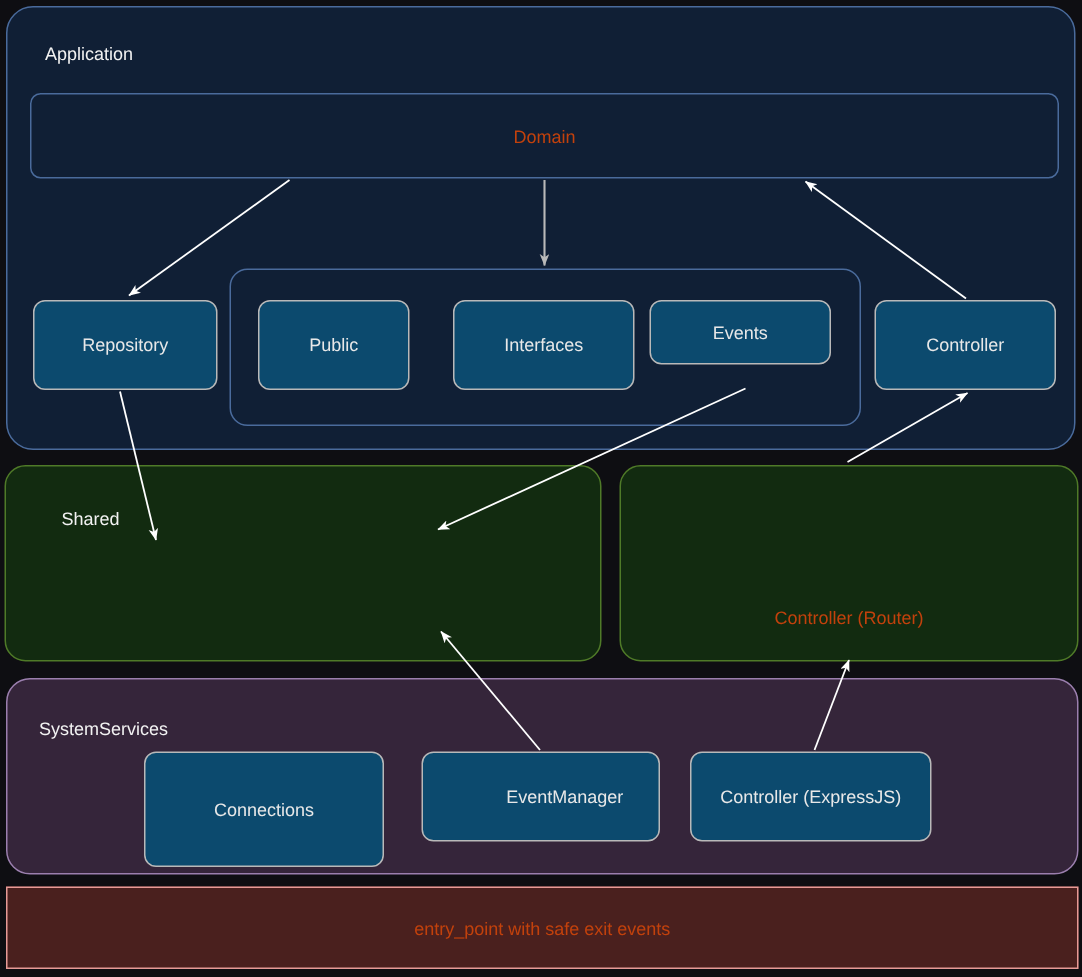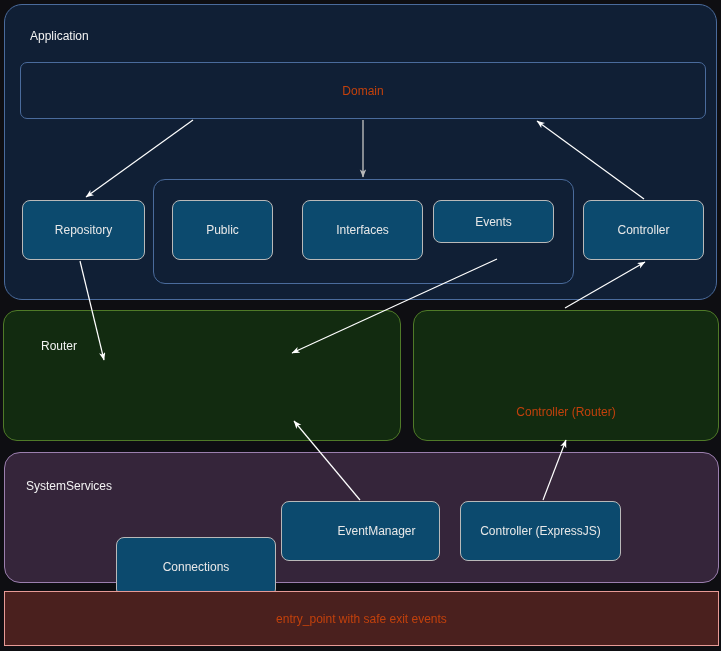--- a/index.html
+++ b/index.html
@@ -110,30 +110,30 @@
 
   <div class="node" style="left:22px; top:200px; width:123px; height:60px;">Repository</div>
 
   <div class="node" style="left:172px; top:200px; width:101px; height:60px;">Public</div>
   <div class="node" style="left:302px; top:200px; width:121px; height:60px;">Interfaces</div>
   <div class="node" style="left:433px; top:200px; width:121px; height:43px;">Events</div>
 
   <div class="node" style="left:583px; top:200px; width:121px; height:60px;">Controller</div>
 
   <div class="group shared-group" style="left:3px; top:310px; width:398px; height:131px;"></div>
-  <div class="group-label" style="left:41px; top:339px;">Router</div>
+  <div class="group-label" style="left:41px; top:339px;">Shared</div>
 
 
   <div class="group router-group" style="left:413px; top:310px; width:306px; height:131px;"></div>
   <div class="centered-label" style="left:413px; top:310px; width:306px; height:131px;margin-top:36px;">Controller (Router)</div>
 
   <div class="group sys-group" style="left:4px; top:452px; width:715px; height:131px;"></div>
   <div class="group-label" style="left:26px; top:479px;">SystemServices</div>
 
-  <div class="node" style="left:116px; top:501px; width:160px; height:60px;margin-top:36px;">Connections</div>
+  <div class="node" style="left:96px; top:501px; width:160px; height:77px;">Connections</div>
   <div class="node" style="left:281px; top:501px; width:159px; height:60px;padding-left:32px;">EventManager</div>
   <div class="node" style="left:460px; top:501px; width:161px; height:60px;">Controller (ExpressJS)</div>
 
   <div class="group entry-bar" style="left:4px; top:591px; width:715px; height:55px;"></div>
   <div class="centered-label" style="left:4px; top:591px; width:715px; height:55px;border-radius:12px;">entry_point with safe exit events</div>
 
   <svg id="arrows" viewBox="0 0 721 651" xmlns="http://www.w3.org/2000/svg">
     <defs>
       <marker id="ah" markerWidth="9" markerHeight="9" refX="7.6" refY="3.2" orient="auto" markerUnits="userSpaceOnUse">
         <path d="M0,0 L8,3.2 L0,6.4 L2.1,3.2 z" fill="#ffffff"></path>

